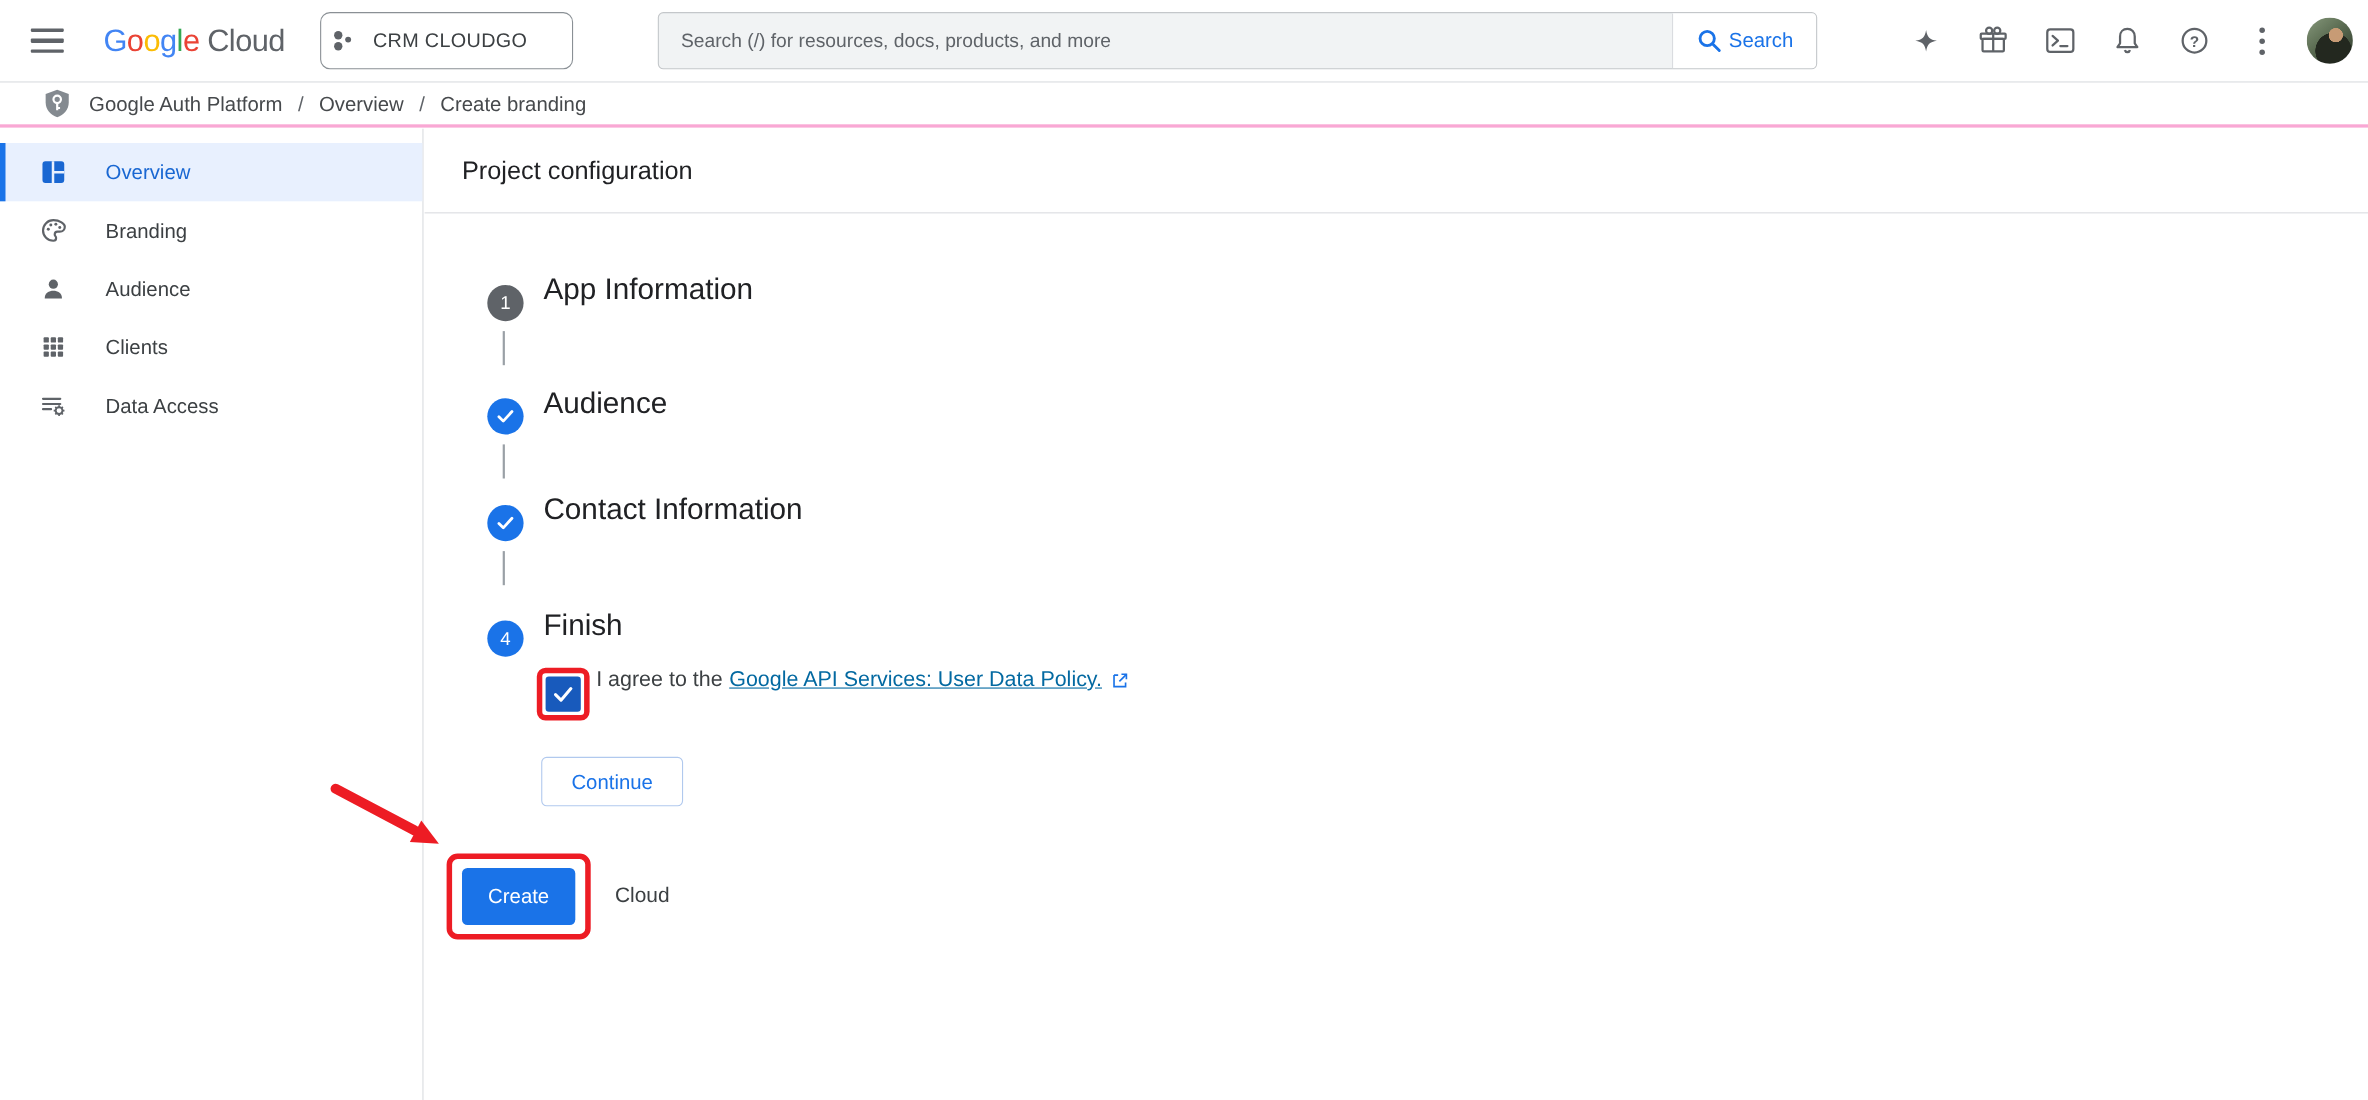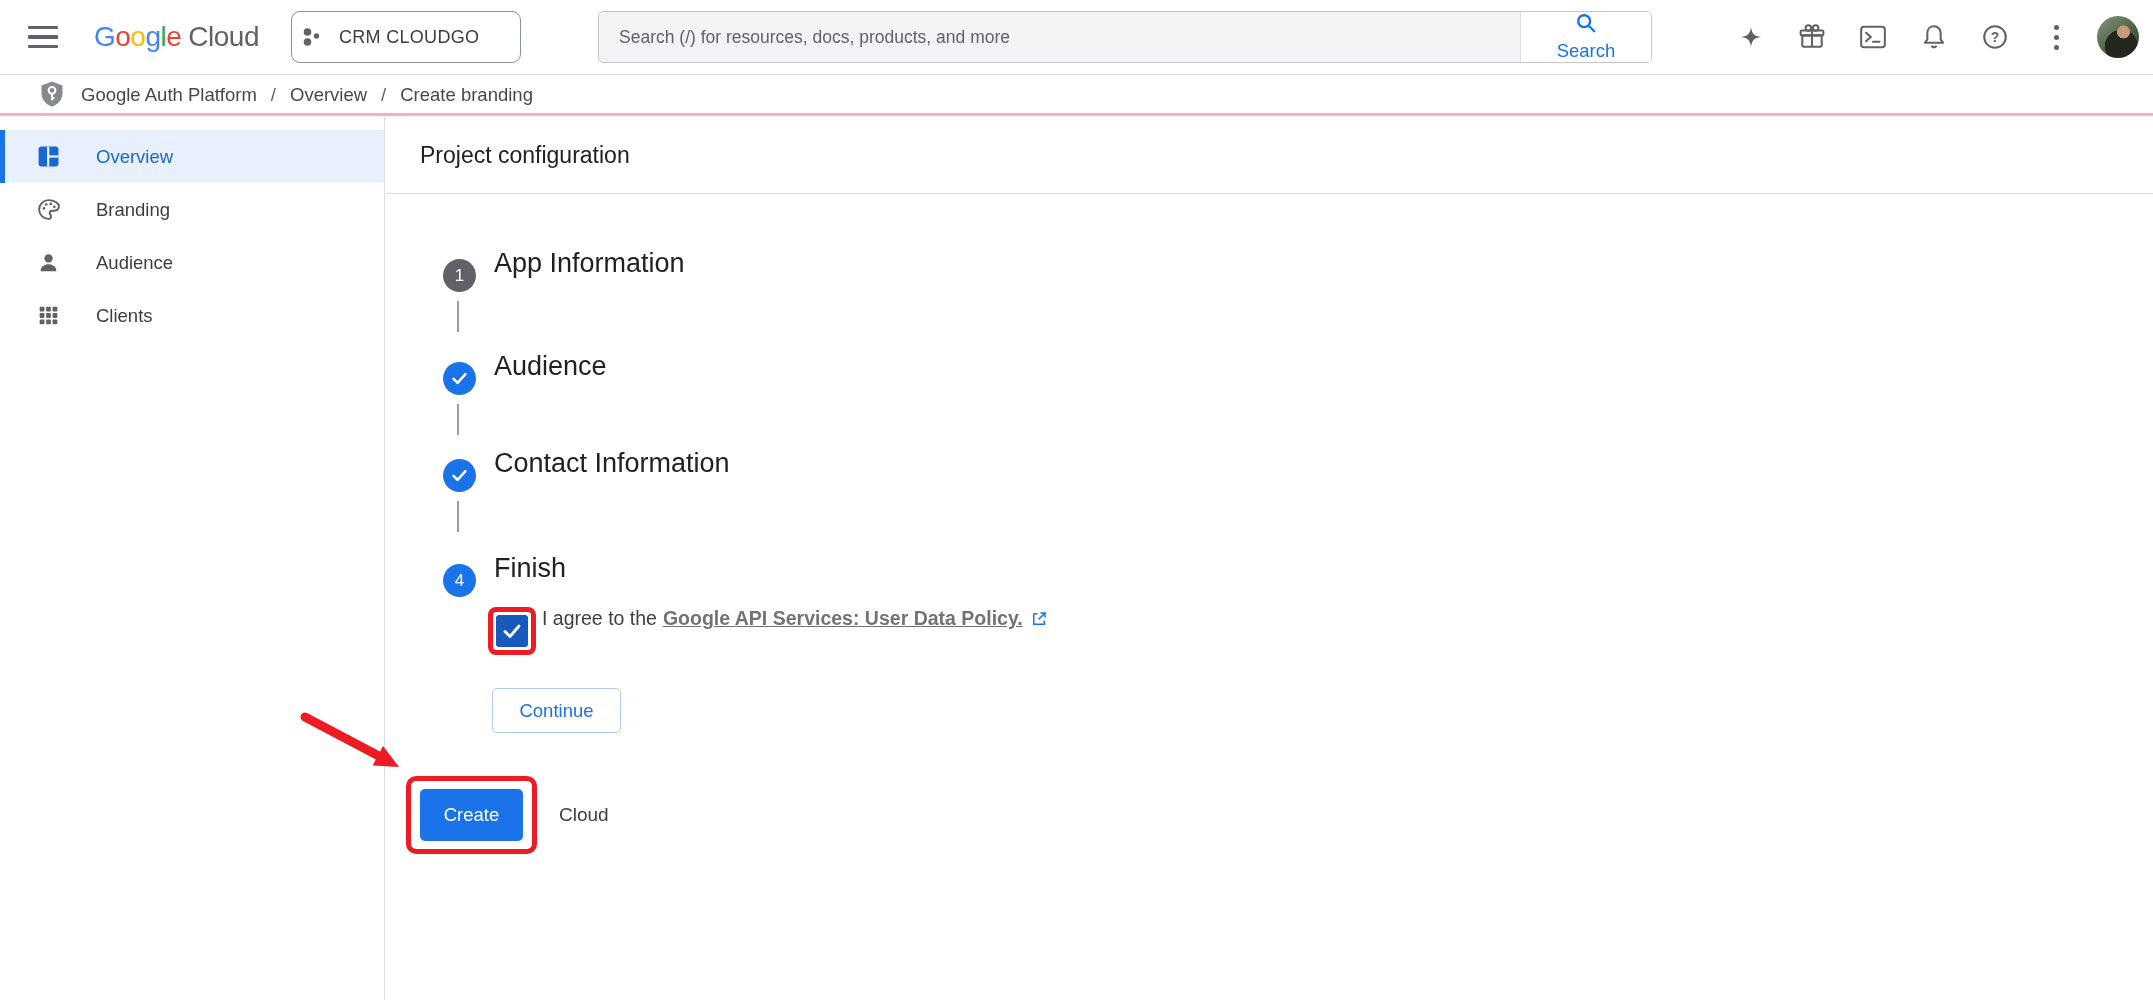--- a/index.html
+++ b/index.html
@@ -35,21 +35,21 @@
     border:1px solid #c4c7ca; border-radius:5px; background:#f1f3f4;
     display:flex; align-items:stretch; overflow:hidden;
   }
   .searchbox input {
     flex:1; border:none; outline:none; background:transparent;
     font-family:"Liberation Sans",sans-serif; font-size:17.5px; color:#737373; padding:0 20px;
   }
   .searchbox input::placeholder { color:#5f6368; opacity:1; }
   .search-btn {
     width:131px; background:#fff; border-left:1px solid #dadce0;
-    display:flex; align-items:center; justify-content:center; gap:6px; cursor:pointer;flex-direction:column;
+    display:flex; align-items:center; justify-content:center; gap:6px; cursor:pointer;
   }
   .search-btn .slabel { color:#1a73e8; font-size:18.5px; font-weight:500; }
   .top-icons { margin-left:auto; display:flex; align-items:center; margin-right:14px; }
   .iconbtn { width:34px; height:34px; display:flex; align-items:center; justify-content:center;
     margin-left:27px; cursor:pointer; }
   .kebab { display:flex; flex-direction:column; gap:5px; align-items:center;}
   .kebab i { width:5px; height:5px; border-radius:50%; background:#5f6368; }
   .avatar {
     width:42px; height:42px; border-radius:50%; margin-left:24px; cursor:pointer;
     background:
@@ -96,21 +96,21 @@
   .agree-row { position:absolute; left:102px; top:490px; display:flex; align-items:flex-start; }
   .anno-box {
     border:5px solid #ed1c24; border-radius:8px; padding:3px;
     display:flex; align-items:center; justify-content:center;
   }
   .checkbox {
     width:32px; height:32px; background:#185abc; border-radius:3px;
     display:flex; align-items:center; justify-content:center; cursor:pointer;
   }
   .agree-text { margin-left:6px; font-size:19.5px; color:#3c4043; display:flex; align-items:center; }
-  .agree-link { color:#737373; text-decoration:underline; margin-left:6px; cursor:pointer;font-weight:bold; }
+  .agree-link { color:#0369a1; text-decoration:underline; margin-left:6px; cursor:pointer; }
   .extlink { margin-left:7px; display:inline-flex; cursor:pointer; }
   
   .btn-continue {
     position:absolute; left:106px; top:571px; width:129px; height:45px;
     background:#fff; border:1px solid #b1c9ee; border-radius:5px;
     color:#1a73e8; font-size:18.5px; font-weight:500; font-family:"Liberation Sans",sans-serif;
     cursor:pointer;
   }
   .create-anno {
     position:absolute; left:20px; top:659px; width:131px; height:78px;
@@ -280,20 +280,43 @@
               <rect x="15.9" y="9.7" width="4.6" height="4.6" rx="0.8"></rect>
             <rect x="3.5" y="15.9" width="4.6" height="4.6" rx="0.8"></rect>
               <rect x="9.7" y="15.9" width="4.6" height="4.6" rx="0.8"></rect>
               <rect x="15.9" y="15.9" width="4.6" height="4.6" rx="0.8"></rect>
           </g>
         </svg>
       </span>
       <span class="slabel">Clients</span>
     </div>
 
+    <div class="sideitem">
+      <span class="sicon">
+        <svg width="25" height="25" viewBox="0 0 24 24">
+          <g stroke="#5f6368" stroke-width="1.9" stroke-linecap="round">
+            <line x1="3" y1="6.3" x2="18" y2="6.3"></line>
+            <line x1="3" y1="10.8" x2="18" y2="10.8"></line>
+            <line x1="3" y1="15.3" x2="10" y2="15.3"></line>
+          </g>
+          <circle cx="17" cy="16.6" r="3" fill="none" stroke="#5f6368" stroke-width="1.7"></circle>
+          <g stroke="#5f6368" stroke-width="1.5">
+            <line x1="17" y1="11.9" x2="17" y2="13.4"></line>
+              <line x1="17" y1="19.8" x2="17" y2="21.3"></line>
+            <line x1="12.3" y1="16.6" x2="13.8" y2="16.6"></line>
+              <line x1="20.2" y1="16.6" x2="21.7" y2="16.6"></line>
+            <line x1="13.7" y1="13.3" x2="14.8" y2="14.4"></line>
+              <line x1="19.2" y1="18.8" x2="20.3" y2="19.9"></line>
+            <line x1="20.3" y1="13.3" x2="19.2" y2="14.4"></line>
+              <line x1="14.8" y1="18.8" x2="13.7" y2="19.9"></line>
+          </g>
+        </svg>
+      </span>
+      <span class="slabel">Data Access</span>
+    </div>
 
   </div>
 
   <div class="main">
     <div class="pagehead">
       <h1>Project configuration</h1>
     </div>
 
     <div class="stepcircle gray" style="left:57px; top:142px;">
       <span>1</span>

